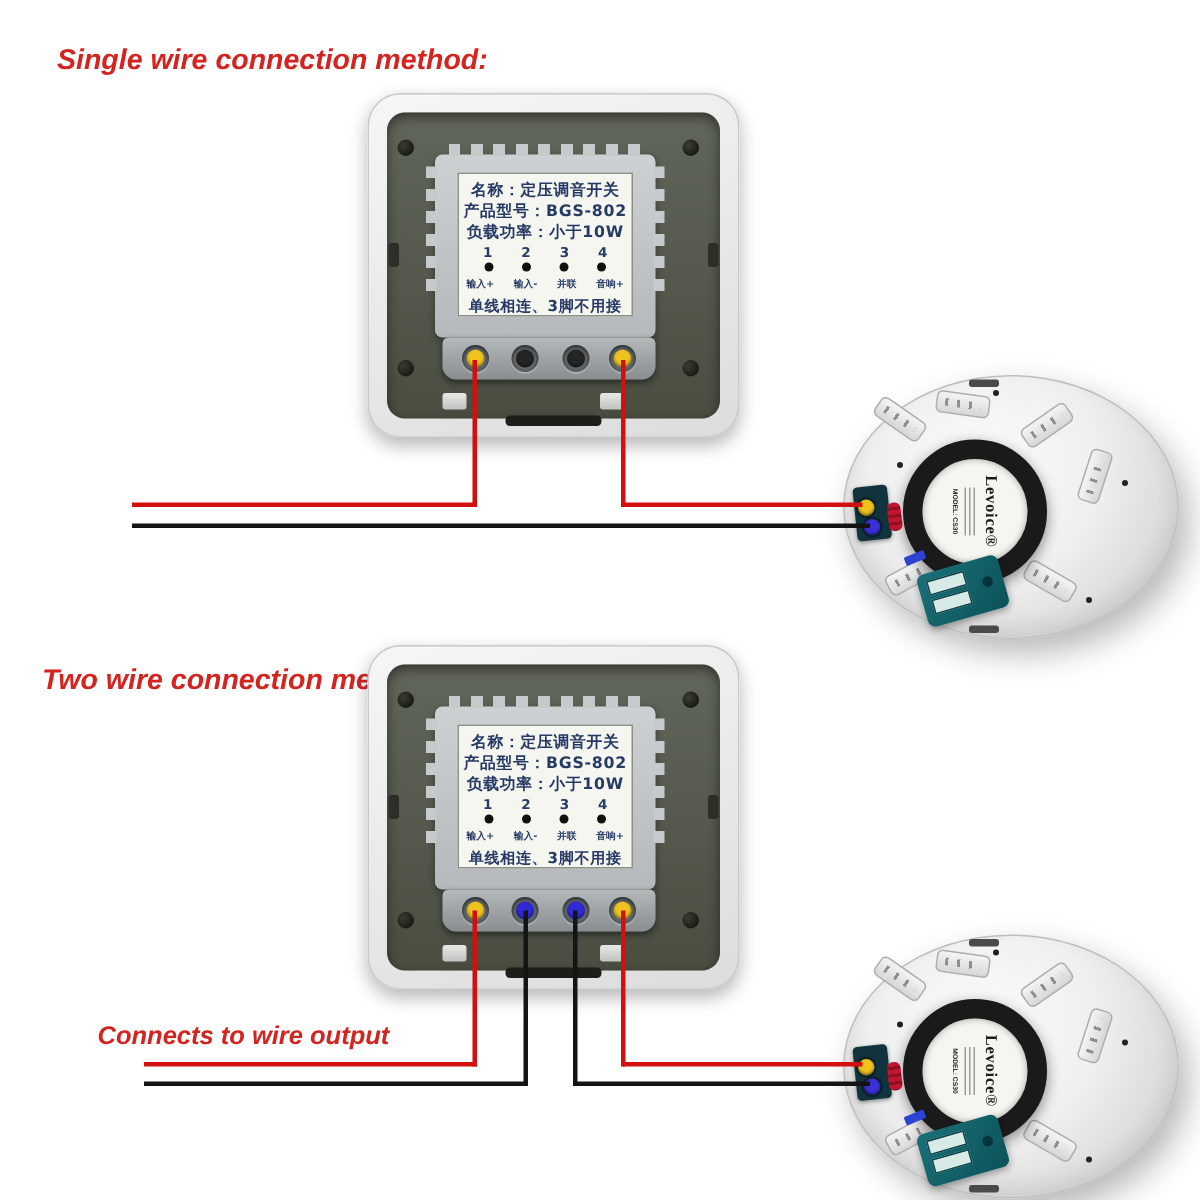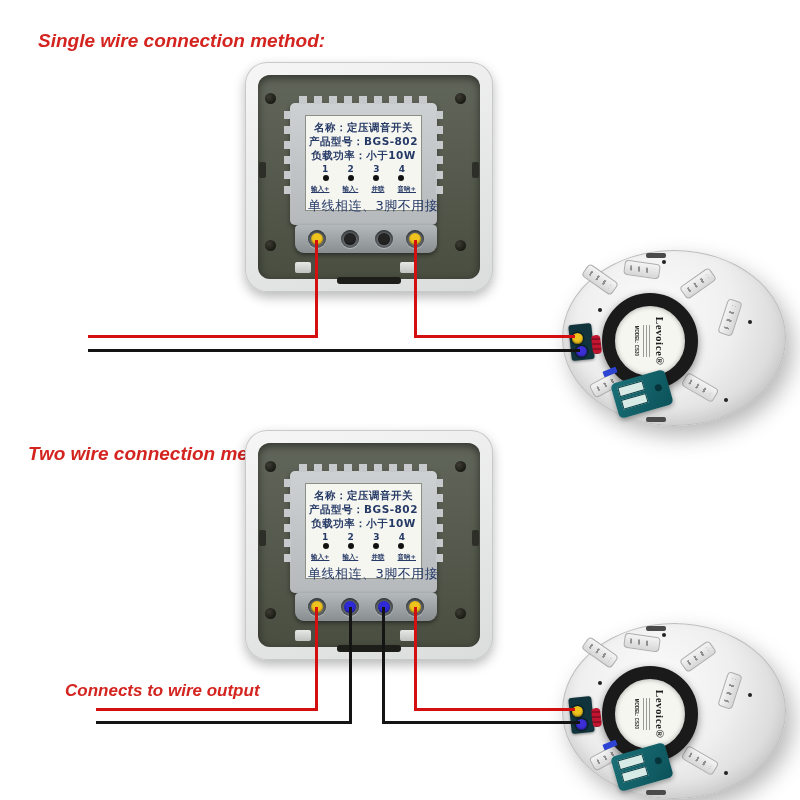--- a/index.html
+++ b/index.html
@@ -47,22 +47,22 @@
 
   .mlabel{position:absolute;left:15px;top:12px;width:117px;height:96px;
     background:#f6f6f1;border:1px solid #8d9087;box-sizing:border-box;
     padding:4px 2px 0;text-align:center;color:var(--label-ink,#263a66);
     font-family:"DejaVu Sans",sans-serif;}
   .lrow{font-size:10.5px;font-weight:700;line-height:14px;letter-spacing:.5px;white-space:nowrap;}
   .cols{display:flex;justify-content:space-between;}
   .num-row{margin-top:2px;font-size:9px;font-weight:700;padding:0 14px;}
   .dot-row{margin-top:1px;padding:0 15px;}
   .dot-row i{display:block;width:6px;height:6px;border-radius:50%;background:#111;}
-  .tl-row{margin-top:4px;font-size:6.5px;font-weight:700;padding:0 3px;white-space:nowrap;text-decoration:underline;}
-  .note-row{margin-top:3px;font-size:13px;font-weight:400;letter-spacing:.5px;white-space:nowrap;}
+  .tl-row{margin-top:4px;font-size:6.5px;font-weight:700;padding:0 3px;white-space:nowrap;}
+  .note-row{margin-top:3px;font-size:10px;font-weight:700;letter-spacing:.5px;white-space:nowrap;}
 
   .tstrip{position:absolute;left:50px;top:163px;width:142px;height:28px;
     background:linear-gradient(180deg,#b4b9bc,#888d90);
     border-radius:4px 4px 9px 9px;box-shadow:0 2px 4px rgba(0,0,0,.45);}
   .tscrew{position:absolute;top:5px;width:18px;height:18px;border-radius:50%;background:#61666a;
     box-shadow:inset 0 1px 3px rgba(0,0,0,.7), 0 1px 1px rgba(255,255,255,.35);}
   .tcore{position:absolute;inset:3px;border-radius:50%;
     box-shadow:inset 0 -1px 2px rgba(0,0,0,.45);}
 
   

